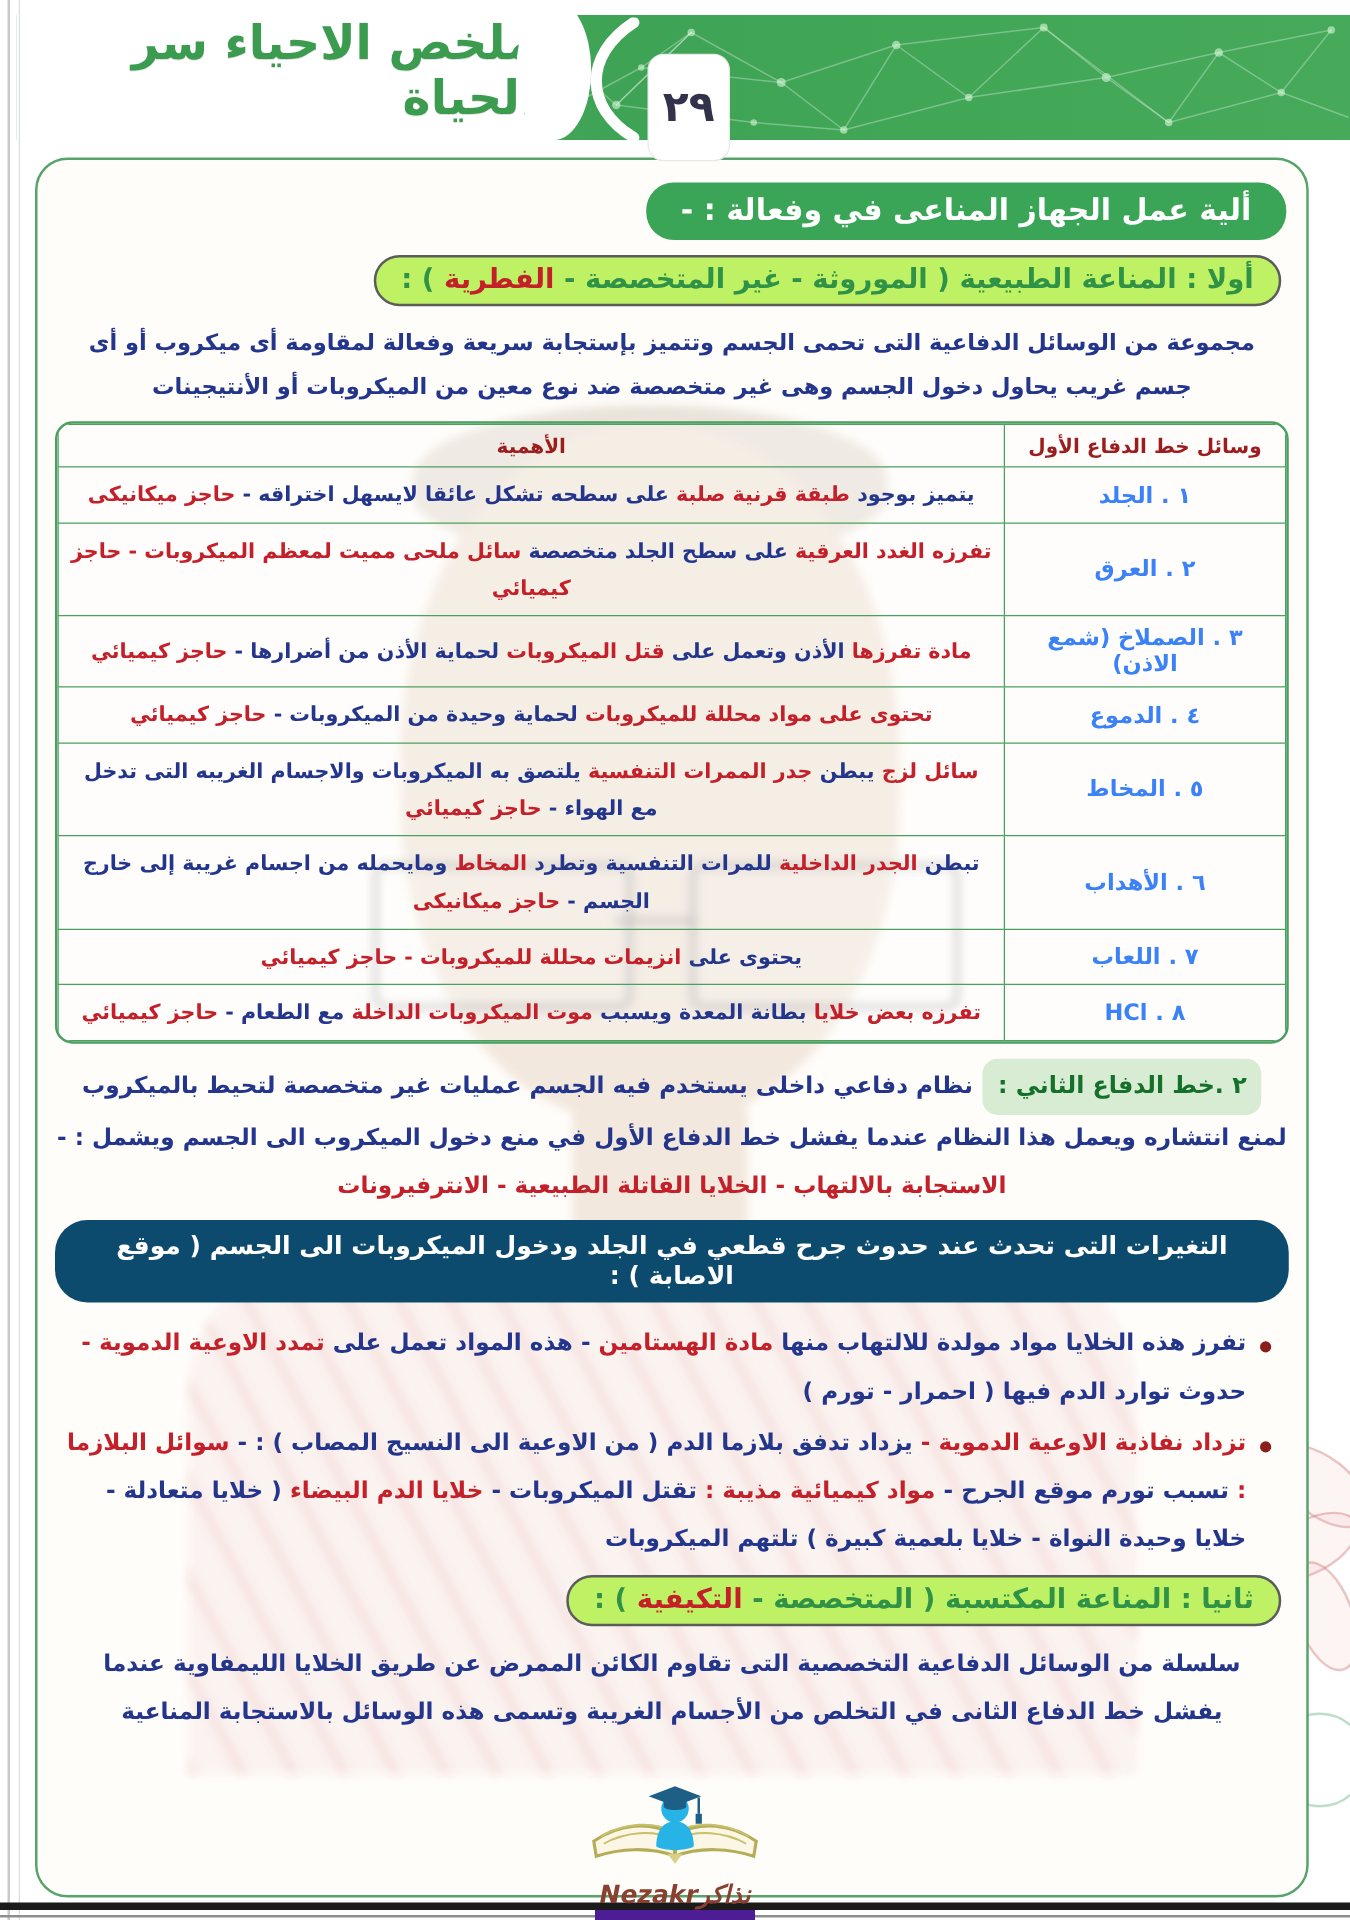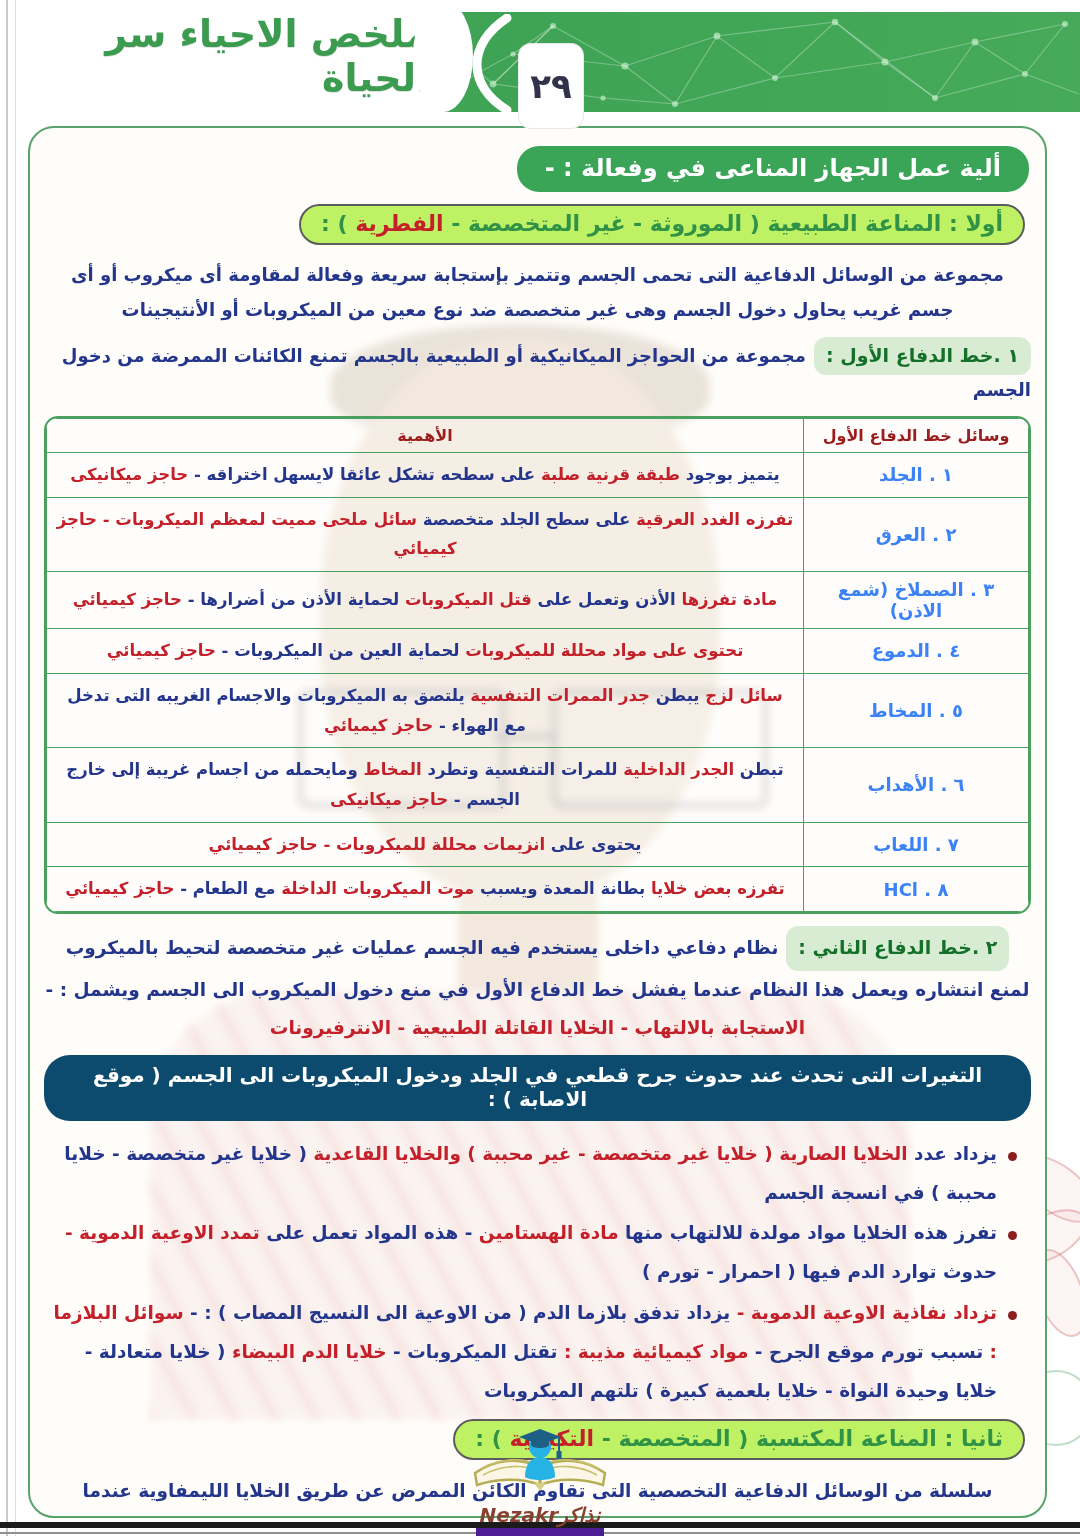--- a/index.html
+++ b/index.html
@@ -157,23 +157,20 @@
   <div class="content">
 
     <div class="main-title">ألية عمل الجهاز المناعى في وفعالة : -</div>
 
     <div class="sub-pill">
       <span>أولا : المناعة الطبيعية ( الموروثة - غير المتخصصة - </span><span class="c-red">الفطرية</span><span> ) :</span>
     </div>
 
     <p class="intro">مجموعة من الوسائل الدفاعية التى تحمى الجسم وتتميز بإستجابة سريعة وفعالة لمقاومة أى ميكروب أو أى جسم غريب يحاول دخول الجسم وهى غير متخصصة ضد نوع معين من الميكروبات أو الأنتيجينات</p>
 
-    <div class="defline">
-      <span class="gbadge">١ .خط الدفاع الأول :</span><span>مجموعة من الحواجز الميكانيكية أو الطبيعية بالجسم تمنع الكائنات الممرضة من دخول الجسم</span>
-    </div>
 
     <div class="tblwrap">
       <table>
         <thead>
           <tr>
             <th style="width:208px">وسائل خط الدفاع الأول</th>
             <th>الأهمية</th>
           </tr>
         </thead>
         <tbody>
@@ -184,21 +181,21 @@
             <tr>
               <td class="name">٢ .  العرق</td>
               <td class="imp"><span class="c-red">تفرزه الغدد العرقية </span><span class="c-blue">على سطح الجلد متخصصة </span><span class="c-red">سائل ملحى مميت لمعظم الميكروبات - حاجز كيميائي</span></td>
             </tr>
             <tr>
               <td class="name">٣ .  الصملاخ (شمع الاذن)</td>
               <td class="imp"><span class="c-red">مادة تفرزها </span><span class="c-blue">الأذن وتعمل على </span><span class="c-red">قتل الميكروبات </span><span class="c-blue">لحماية الأذن من أضرارها - </span><span class="c-red">حاجز كيميائي</span></td>
             </tr>
             <tr>
               <td class="name">٤ .  الدموع</td>
-              <td class="imp"><span class="c-red">تحتوى على مواد محللة للميكروبات </span><span class="c-blue">لحماية العين من الميكروبات - </span><span class="c-red">حاجز كيميائي</span></td>
+              <td class="imp"><span class="c-red">تحتوى على مواد محللة للميكروبات </span><span class="c-blue">لحماية وحيدة من الميكروبات - </span><span class="c-red">حاجز كيميائي</span></td>
             </tr>
             <tr>
               <td class="name">٥ .  المخاط</td>
               <td class="imp"><span class="c-red">سائل لزج </span><span class="c-blue">يبطن </span><span class="c-red">جدر الممرات التنفسية </span><span class="c-blue">يلتصق به الميكروبات والاجسام الغريبه التى تدخل مع الهواء - </span><span class="c-red">حاجز كيميائي</span></td>
             </tr>
             <tr>
               <td class="name">٦ .  الأهداب</td>
               <td class="imp"><span class="c-blue">تبطن </span><span class="c-red">الجدر الداخلية </span><span class="c-blue">للمرات التنفسية وتطرد </span><span class="c-red">المخاط </span><span class="c-blue">ومايحمله من اجسام غريبة إلى خارج الجسم - </span><span class="c-red">حاجز ميكانيكى</span></td>
             </tr>
             <tr>
@@ -213,21 +210,20 @@
       </table>
     </div>
 
     <div class="defline2">
       <span class="gbadge">٢ .خط الدفاع الثاني :</span><span><span class="c-blue">نظام دفاعي داخلى يستخدم فيه الجسم عمليات غير متخصصة لتحيط بالميكروب لمنع انتشاره ويعمل هذا النظام عندما يفشل خط الدفاع الأول في منع دخول الميكروب الى الجسم ويشمل : - </span><span class="c-red">الاستجابة بالالتهاب - الخلايا القاتلة الطبيعية - الانترفيرونات</span></span>
     </div>
 
     <div class="banner">التغيرات التى تحدث عند حدوث جرح قطعي في الجلد ودخول الميكروبات الى الجسم ( موقع الاصابة ) :</div>
 
     <ul class="bullets">
-        <li><span class="c-blue">يزداد عدد </span><span class="c-red">الخلايا الصارية ( خلايا غير متخصصة - غير محببة ) والخلايا القاعدية </span><span class="c-blue">( خلايا غير متخصصة - خلايا محببة ) في انسجة الجسم</span></li>
         <li><span class="c-blue">تفرز هذه الخلايا مواد مولدة للالتهاب منها </span><span class="c-red">مادة الهستامين </span><span class="c-blue">- هذه المواد تعمل على </span><span class="c-red">تمدد الاوعية الدموية - </span><span class="c-blue">حدوث توارد الدم فيها ( احمرار - تورم )</span></li>
         <li><span class="c-red">تزداد نفاذية الاوعية الدموية - </span><span class="c-blue">يزداد تدفق بلازما الدم ( من الاوعية الى النسيج المصاب ) : - </span><span class="c-red">سوائل البلازما : </span><span class="c-blue">تسبب تورم موقع الجرح - </span><span class="c-red">مواد كيميائية مذيبة : </span><span class="c-blue">تقتل الميكروبات - </span><span class="c-red">خلايا الدم البيضاء </span><span class="c-blue">( خلايا متعادلة - خلايا وحيدة النواة - خلايا بلعمية كبيرة ) تلتهم الميكروبات</span></li>
       </ul>
 
     <div class="sub-pill" style="margin-top:8px;">
       <span>ثانيا : المناعة المكتسبة ( المتخصصة - </span><span class="c-red">التكيفية</span><span> ) :</span>
     </div>
 
     <p class="body2">سلسلة من الوسائل الدفاعية التخصصية التى تقاوم الكائن الممرض عن طريق الخلايا الليمفاوية عندما يفشل خط الدفاع الثانى في التخلص من الأجسام الغريبة وتسمى هذه الوسائل بالاستجابة المناعية</p>
 

